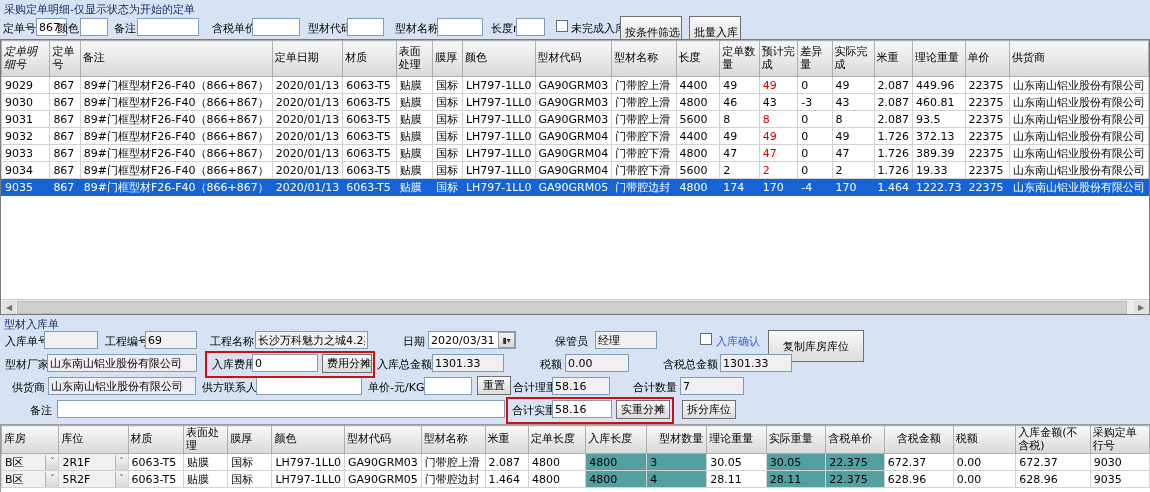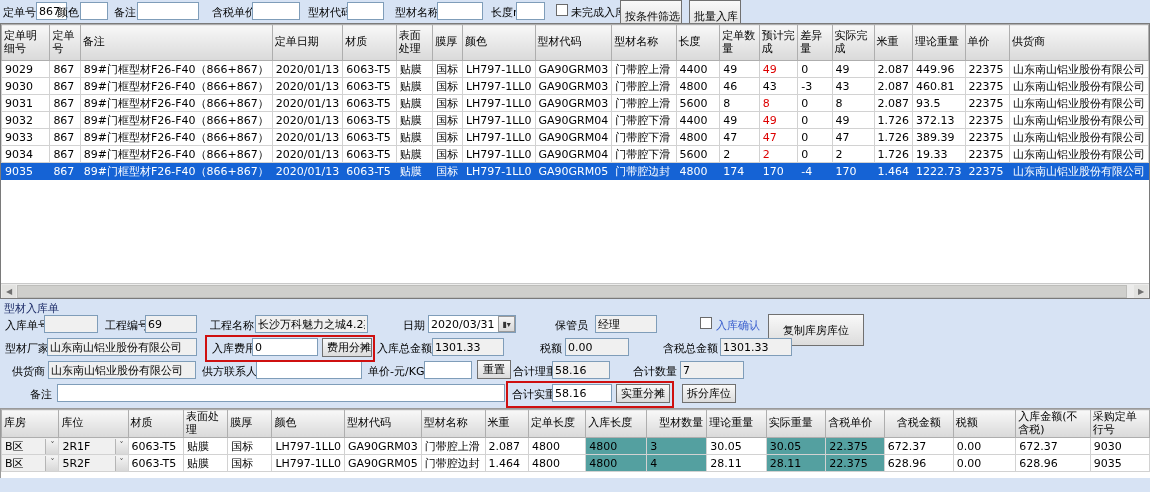--- a/index.html
+++ b/index.html
@@ -57,20 +57,21 @@
   }
   
   .hscroll { position:absolute; bottom:0; left:0; right:0; height:15px; background:#ececeb; border-top:1px solid #c9c9c9; }
   .hs-arrow { position:absolute; top:1px; width:14px; height:13px; background:#e2e2e0; color:#707070; font-size:8px; text-align:center; line-height:13px; }
   .hs-thumb { position:absolute; top:1px; left:16px; width:1110px; height:13px; background:#cfcfcc; border:1px solid #bdbdba; }
 </style>
 </head>
 <body>
 
 <div>
+  <div class="section-title">采购定单明细-仅显示状态为开始的定单</div>
 
   <div class="filter-bar">
     <span class="lbl" style="left:3px;top:5px">定单号</span>
     <input class="inp" style="left: 36px; top: 2px; width: 31px;" value="867">
     <span class="lbl" style="left:57px;top:5px">颜色</span>
     <input class="inp" style="left: 80px; top: 2px; width: 28px;" value="">
     <span class="lbl" style="left:114px;top:5px">备注</span>
     <input class="inp" style="left: 137px; top: 2px; width: 62px;" value="">
     <span class="lbl" style="left:212px;top:5px">含税单价</span>
     <input class="inp" style="left: 252px; top: 2px; width: 48px;" value="">
@@ -84,21 +85,21 @@
     <span class="lbl" style="left:571px;top:5px">未完成入库</span>
     <button class="btn" style="left:620px;top:0;width:62px">按条件筛选</button>
     <button class="btn" style="left:689px;top:0;width:52px">批量入库</button>
   </div>
 
   <div class="grid-frame">
     <div class="grid-clip">
       <table id="top-table">
           <thead>
             <tr>
-              <th style="width: 58px;">定单明细号</th>
+              <th style="width: 58px; font-style: italic;">定单明细号</th>
               <th style="width: 32px;">定单号</th>
               <th style="width: 150px;">备注</th>
               <th style="width: 62px;">定单日期</th>
               <th style="width: 55px;">材质</th>
               <th style="width: 42px;">表面处理</th>
               <th style="width: 30px;">膜厚</th>
               <th style="width: 66px;">颜色</th>
               <th style="width: 64px;">型材代码</th>
               <th style="width: 66px;">型材名称</th>
               <th style="width: 50px;">长度</th>

